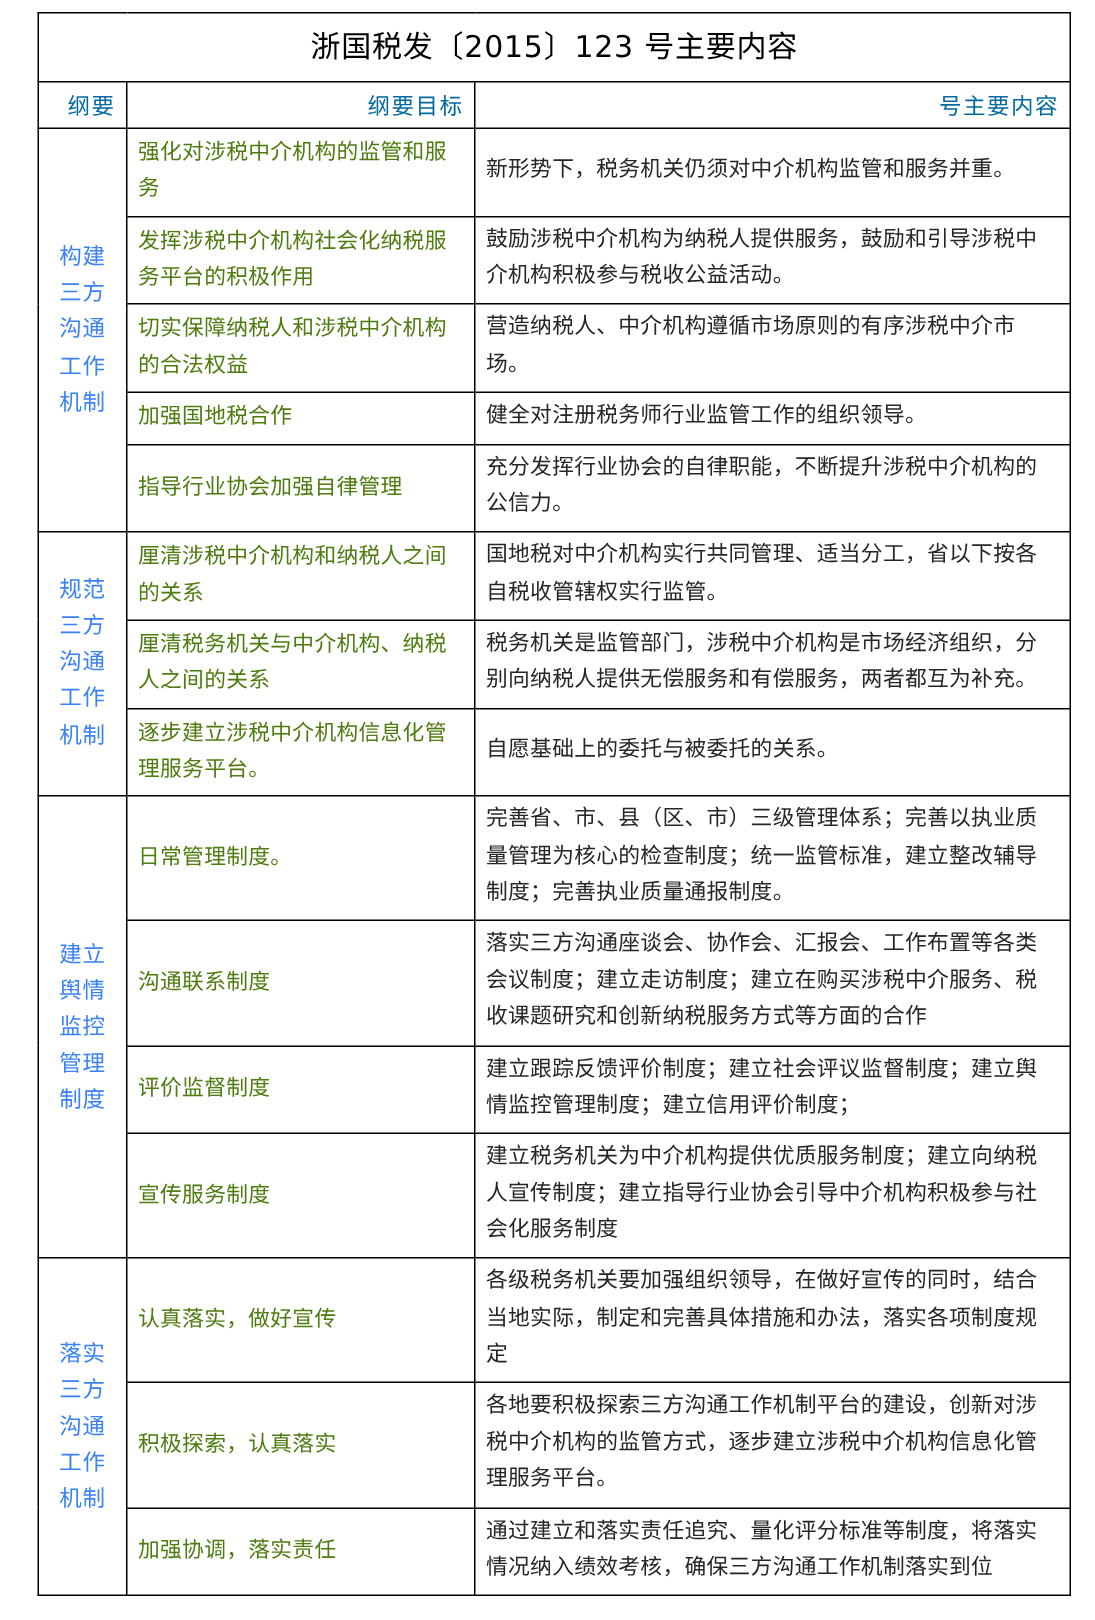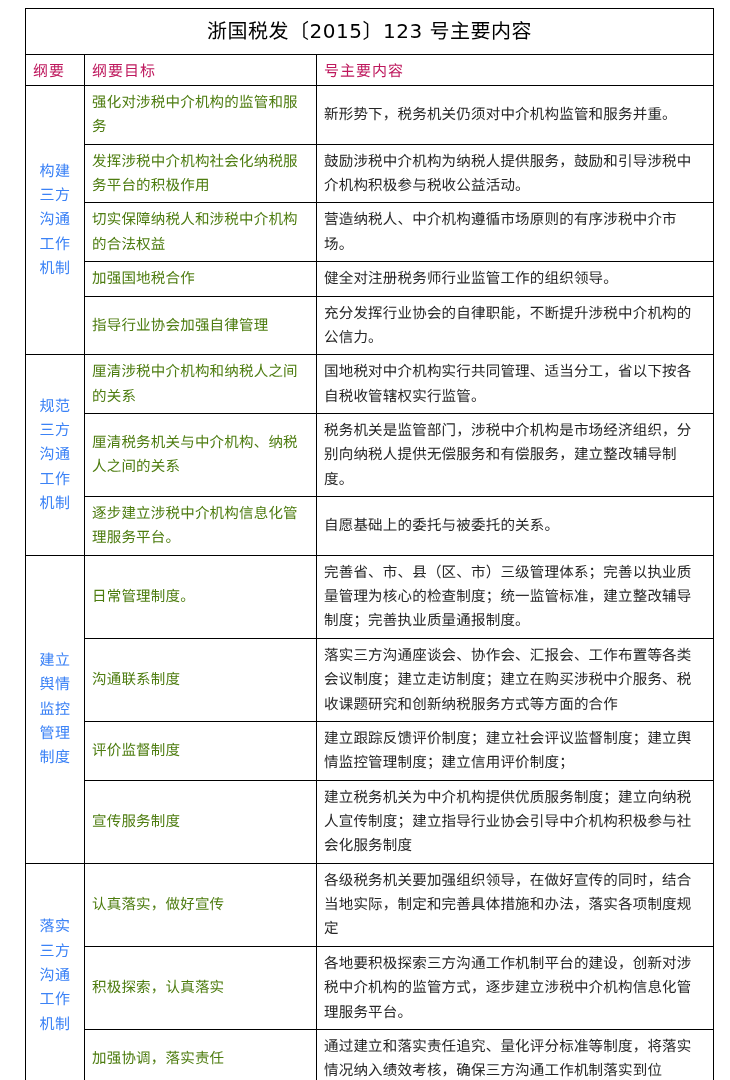--- a/index.html
+++ b/index.html
@@ -48,23 +48,23 @@
     font-size: 20px;
     line-height: 1.3;
     color: #000000;
     letter-spacing: 0.5px;
     height: 46px;
     padding: 9px 6px 10px 6px;
   }
 
   
   .hdr-cell {
-    text-align: left;
+    text-align: right;
     font-size: 15px;
-    color: #be185d;
+    color: #0369a1;
     height: 28px;
     padding: 3px 6px 4px 6px;
     letter-spacing: 1px;
   }
 
   
   .group-cell {
     text-align: center;
     font-size: 15px;
     line-height: 1.62;
@@ -82,20 +82,21 @@
     letter-spacing: 0.2px;
   }
 
   
   .measure-cell {
     text-align: left;
     font-size: 14.5px;
     line-height: 1.68;
     color: #262626;
     letter-spacing: 0.2px;
+    font-family: Liberation Mono, monospace;
   }
 
   
   .va-top    { vertical-align: top; }
   .va-middle { vertical-align: middle; }
 </style>
 </head>
 <body>
 
 <div class="page">
@@ -137,21 +138,21 @@
         <td class="measure-cell va-top">充分发挥行业协会的自律职能，不断提升涉税中介机构的公信力。</td>
       </tr>
 
       <tr>
         <td class="group-cell va-middle" rowspan="3" style="word-break: break-all; font-family: Liberation Serif, serif;">规范三方沟通工作机制</td>
         <td class="goal-cell va-middle">厘清涉税中介机构和纳税人之间的关系</td>
         <td class="measure-cell va-top">国地税对中介机构实行共同管理、适当分工，省以下按各自税收管辖权实行监管。</td>
       </tr>
       <tr>
         <td class="goal-cell va-middle">厘清税务机关与中介机构、纳税人之间的关系</td>
-        <td class="measure-cell va-top">税务机关是监管部门，涉税中介机构是市场经济组织，分别向纳税人提供无偿服务和有偿服务，建立整改辅导制度。</td>
+        <td class="measure-cell va-top">税务机关是监管部门，涉税中介机构是市场经济组织，分别向纳税人提供无偿服务和有偿服务，两者都互为补充。</td>
       </tr>
       <tr>
         <td class="goal-cell va-middle">逐步建立涉税中介机构信息化管理服务平台。</td>
         <td class="measure-cell va-middle">自愿基础上的委托与被委托的关系。</td>
       </tr>
 
       <tr>
         <td class="group-cell va-middle" rowspan="4" style="word-break: break-all;">建立舆情监控管理制度</td>
         <td class="goal-cell va-middle">日常管理制度。</td>
         <td class="measure-cell va-top">完善省、市、县（区、市）三级管理体系；完善以执业质量管理为核心的检查制度；统一监管标准，建立整改辅导制度；完善执业质量通报制度。</td>

